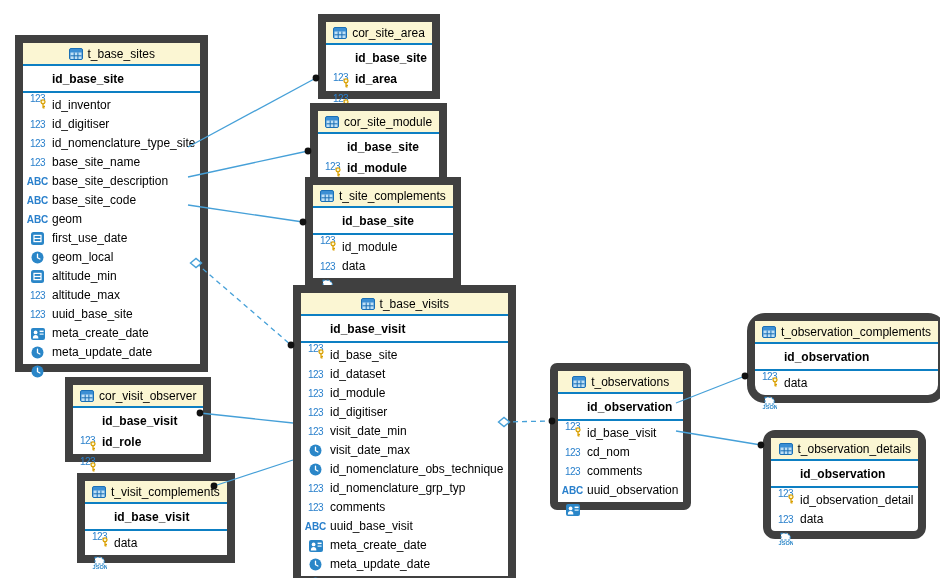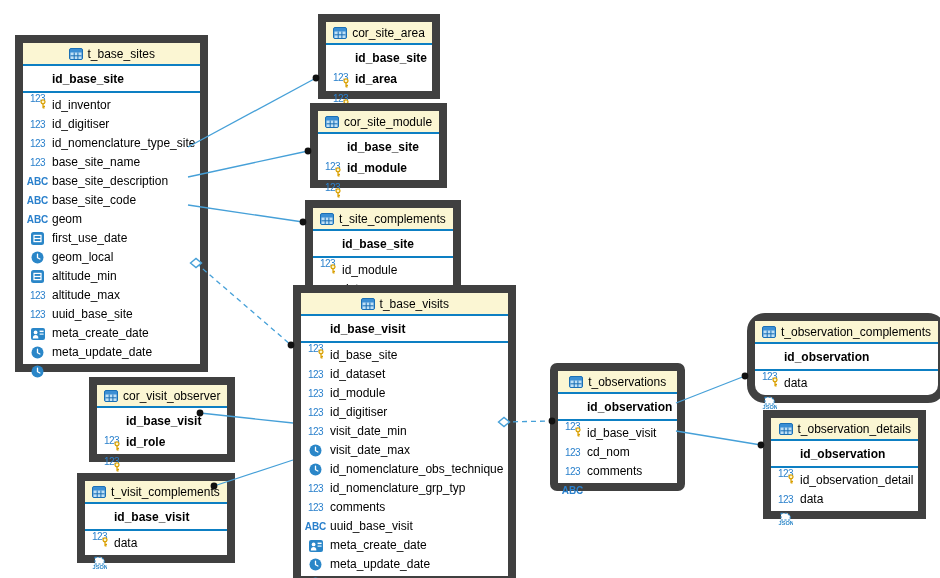--- a/index.html
+++ b/index.html
@@ -227,21 +227,21 @@
             <span class="ic-int">123</span>
             <span class="key-badge"><svg width="8" height="10" viewBox="0 0 8 10">
                 <circle cx="4" cy="2.8" r="2" fill="#fff7cc" stroke="#d99f00" stroke-width="1.2"></circle>
                 <path d="M4 4.8v4.4M4 7.3h2M4 8.9h1.6" stroke="#d99f00" stroke-width="1.2" fill="none"></path>
               </svg></span>
           </span>
           <span class="fname">id_module</span>
         </div>
       </div>
     </div>
-    <div class="table-card" style="left: 305px; top: 200px; min-width: 136px;">
+    <div class="table-card" style="left: 305px; top: 177px; min-width: 136px;">
       <div class="tc-header">
         <span style="display: inline-flex;">
           <svg width="14" height="12" viewBox="0 0 14 12">
             <rect x="0.5" y="0.5" width="13" height="11" rx="1.5" fill="#3b8fd4" stroke="#1a6fb5"></rect>
             <rect x="1.5" y="4.5" width="11" height="6.5" fill="#bfe0f5"></rect>
             <line x1="1.5" y1="7.8" x2="12.5" y2="7.8" stroke="#1a6fb5"></line>
             <line x1="5.2" y1="4.5" x2="5.2" y2="11" stroke="#1a6fb5"></line>
             <line x1="8.9" y1="4.5" x2="8.9" y2="11" stroke="#1a6fb5"></line>
           </svg>
         </span>
@@ -388,21 +388,21 @@
           <span class="ic">
             <svg width="13" height="13" viewBox="0 0 13 13">
               <circle cx="6.5" cy="6.5" r="6" fill="#2a86c8"></circle>
               <path d="M6.5 3.2v3.5l2.4 1.3" stroke="#fff" stroke-width="1.3" fill="none" stroke-linecap="round"></path>
             </svg>
           </span>
           <span class="fname">meta_update_date</span>
         </div>
       </div>
     </div>
-    <div class="table-card" style="left: 89px; top: 377px; min-width: 122px;">
+    <div class="table-card" style="left: 65px; top: 377px; min-width: 122px;">
       <div class="tc-header">
         <span style="display: inline-flex;">
           <svg width="14" height="12" viewBox="0 0 14 12">
             <rect x="0.5" y="0.5" width="13" height="11" rx="1.5" fill="#3b8fd4" stroke="#1a6fb5"></rect>
             <rect x="1.5" y="4.5" width="11" height="6.5" fill="#bfe0f5"></rect>
             <line x1="1.5" y1="7.8" x2="12.5" y2="7.8" stroke="#1a6fb5"></line>
             <line x1="5.2" y1="4.5" x2="5.2" y2="11" stroke="#1a6fb5"></line>
             <line x1="8.9" y1="4.5" x2="8.9" y2="11" stroke="#1a6fb5"></line>
           </svg>
         </span>
@@ -505,20 +505,32 @@
             <span class="ic-int">123</span>
           </span>
           <span class="fname">cd_nom</span>
         </div>
         <div class="tc-row">
           <span class="ic">
             <span class="ic-abc">ABC</span>
           </span>
           <span class="fname">comments</span>
         </div>
+        <div class="tc-row">
+          <span class="ic">
+            <svg width="14" height="12" viewBox="0 0 14 12">
+              <rect width="14" height="12" rx="2" fill="#2a86c8"></rect>
+              <circle cx="4.6" cy="4.4" r="1.9" fill="#fff"></circle>
+              <path d="M1.8 10.4c0-2.2 1.3-3.3 2.8-3.3s2.8 1.1 2.8 3.3z" fill="#fff"></path>
+              <rect x="8.6" y="2.6" width="4" height="1.5" fill="#fff"></rect>
+              <rect x="8.6" y="5.4" width="4" height="1.5" fill="#bfe0f5"></rect>
+            </svg>
+          </span>
+          <span class="fname">uuid_observation</span>
+        </div>
       </div>
     </div>
     <div class="table-card" style="left: 747px; top: 313px; min-width: 176px; border-radius: 18px;">
       <div class="tc-header">
         <span style="display: inline-flex;">
           <svg width="14" height="12" viewBox="0 0 14 12">
             <rect x="0.5" y="0.5" width="13" height="11" rx="1.5" fill="#3b8fd4" stroke="#1a6fb5"></rect>
             <rect x="1.5" y="4.5" width="11" height="6.5" fill="#bfe0f5"></rect>
             <line x1="1.5" y1="7.8" x2="12.5" y2="7.8" stroke="#1a6fb5"></line>
             <line x1="5.2" y1="4.5" x2="5.2" y2="11" stroke="#1a6fb5"></line>
@@ -544,21 +556,21 @@
           <span class="ic">
             <svg width="15" height="14" viewBox="0 0 15 14">
               <path d="M3 1.2h6.4l2.8 2.8v4H3z" fill="#fff" stroke="#2a86c8" stroke-width="1.1" stroke-dasharray="2.2 1.4"></path>
               <text x="0.6" y="13.4" font-size="5.6" font-weight="bold" fill="#2a86c8" font-family="Liberation Sans,sans-serif">JSON</text>
             </svg>
           </span>
           <span class="fname">data</span>
         </div>
       </div>
     </div>
-    <div class="table-card" style="left: 763px; top: 410px; min-width: 148px;">
+    <div class="table-card" style="left: 763px; top: 430px; min-width: 148px; border-radius: 12px;">
       <div class="tc-header">
         <span style="display: inline-flex;">
           <svg width="14" height="12" viewBox="0 0 14 12">
             <rect x="0.5" y="0.5" width="13" height="11" rx="1.5" fill="#3b8fd4" stroke="#1a6fb5"></rect>
             <rect x="1.5" y="4.5" width="11" height="6.5" fill="#bfe0f5"></rect>
             <line x1="1.5" y1="7.8" x2="12.5" y2="7.8" stroke="#1a6fb5"></line>
             <line x1="5.2" y1="4.5" x2="5.2" y2="11" stroke="#1a6fb5"></line>
             <line x1="8.9" y1="4.5" x2="8.9" y2="11" stroke="#1a6fb5"></line>
           </svg>
         </span>

